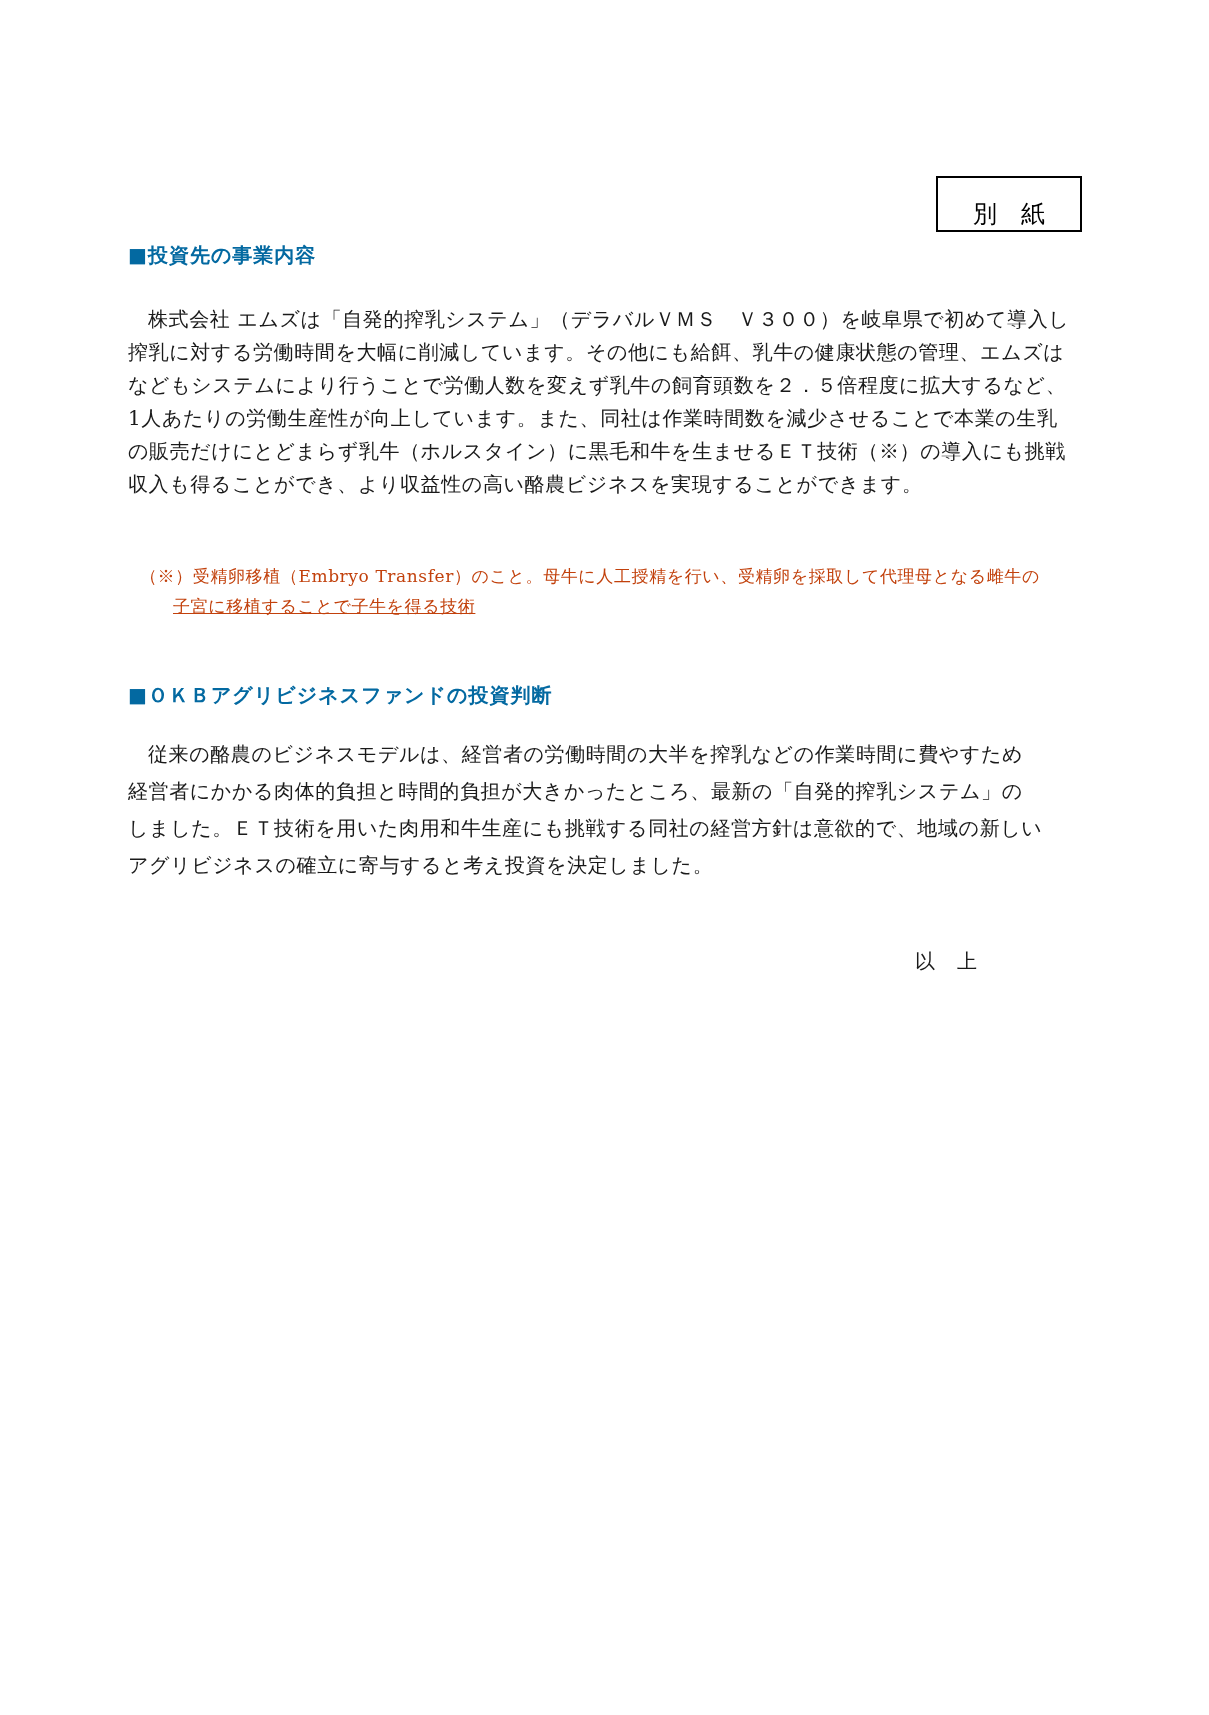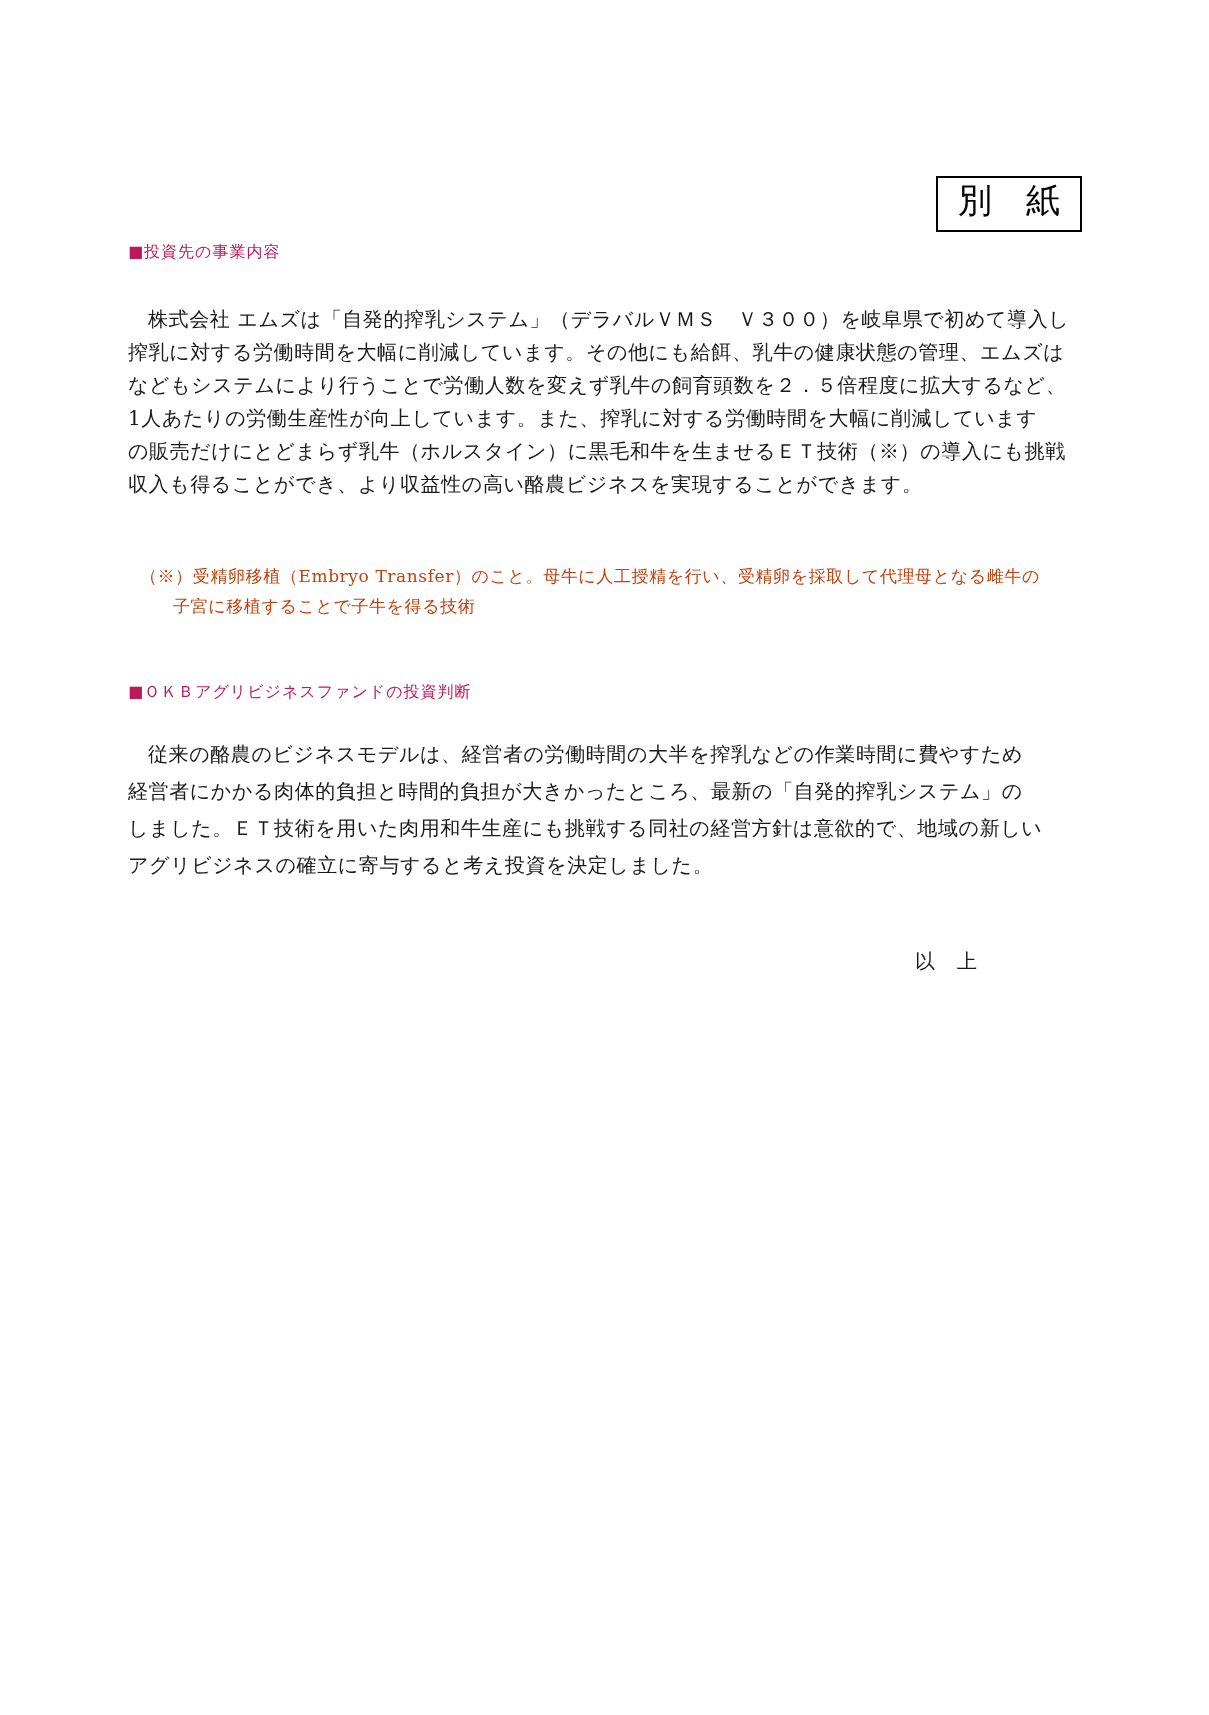--- a/index.html
+++ b/index.html
@@ -20,34 +20,34 @@
     background: #ffffff;
   }
   .tag-box {
     position: absolute;
     left: 936px;
     top: 176px;
     width: 146px;
     height: 56px;
     border: 2px solid #000000;
     display: flex;
-    align-items: flex-start;
+    align-items: flex-end;
     justify-content: center;
-    font-size: 34px;
+    font-size: 24px;
     color: #000000;
     box-sizing: border-box;
   }
   .heading {
     position: absolute;
     left: 128px;
     font-family: "DejaVu Sans", "Liberation Sans", sans-serif;
-    font-weight: 400;
-    font-size: 16px;
+    font-weight: 700;
+    font-size: 20px;
     letter-spacing: 1px;
-    color: #be185d;
+    color: #0369a1;
     white-space: nowrap;
   }
   .heading1 { top: 242px; }
   .heading2 { top: 682px; }
   .para {
     position: absolute;
     left: 128px;
     width: 958px;
     font-size: 20px;
     color: #1a1a1a;
@@ -65,20 +65,21 @@
     position: absolute;
     left: 140px;
     top: 561px;
     width: 940px;
     font-size: 17px;
     line-height: 30px;
     color: #c2410c;
   }
   .footnote .line.hang {
     padding-left: 33px;
+    text-decoration: underline;
   }
   .closing {
     position: absolute;
     left: 128px;
     top: 948px;
     width: 850px;
     text-align: right;
     font-size: 20px;
     letter-spacing: 1px;
     color: #1a1a1a;
@@ -92,21 +93,21 @@
   <div class="tag-box">
     <span>別　紙</span>
   </div>
 
   <div class="heading heading1">■投資先の事業内容</div>
 
   <div class="para para1">
     <div class="line first-indent">株式会社 エムズは「自発的搾乳システム」（デラバルＶＭＳ　Ｖ３００）を岐阜県で初めて導入し</div>
     <div class="line">搾乳に対する労働時間を大幅に削減しています。その他にも給餌、乳牛の健康状態の管理、エムズは</div>
     <div class="line">などもシステムにより行うことで労働人数を変えず乳牛の飼育頭数を２．５倍程度に拡大するなど、</div>
-    <div class="line">1人あたりの労働生産性が向上しています。また、搾乳に対する労働時間を大幅に削減しています</div>
+    <div class="line">1人あたりの労働生産性が向上しています。また、同社は作業時間数を減少させることで本業の生乳</div>
     <div class="line">の販売だけにとどまらず乳牛（ホルスタイン）に黒毛和牛を生ませるＥＴ技術（※）の導入にも挑戦</div>
     <div class="line">収入も得ることができ、より収益性の高い酪農ビジネスを実現することができます。</div>
   </div>
 
   <div class="footnote">
     <div class="line">（※）受精卵移植（Embryo Transfer）のこと。母牛に人工授精を行い、受精卵を採取して代理母となる雌牛の</div>
     <div class="line hang">子宮に移植することで子牛を得る技術</div>
   </div>
 
   <div class="heading heading2">■ＯＫＢアグリビジネスファンドの投資判断</div>

